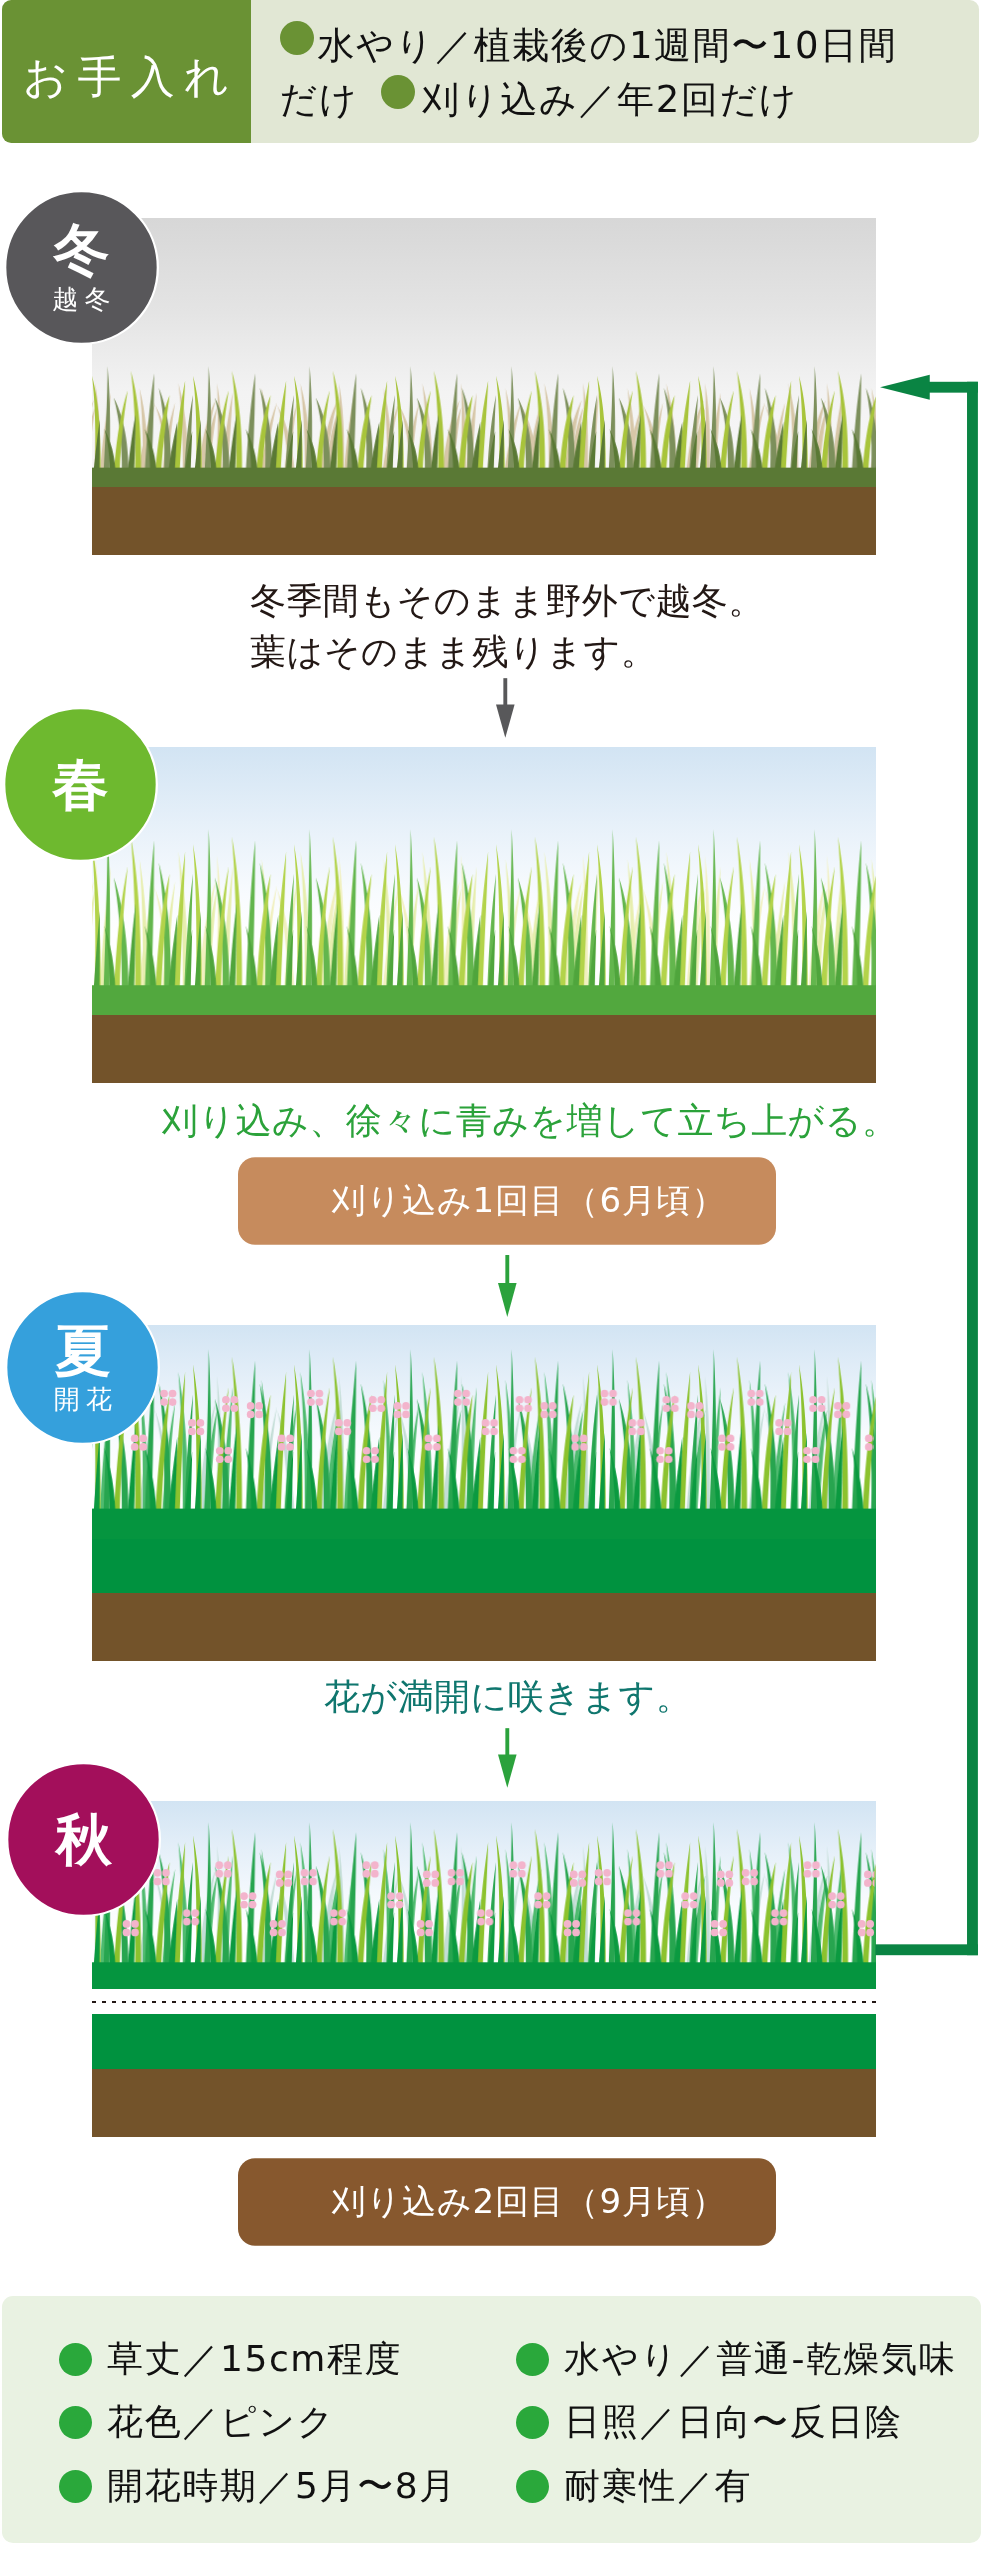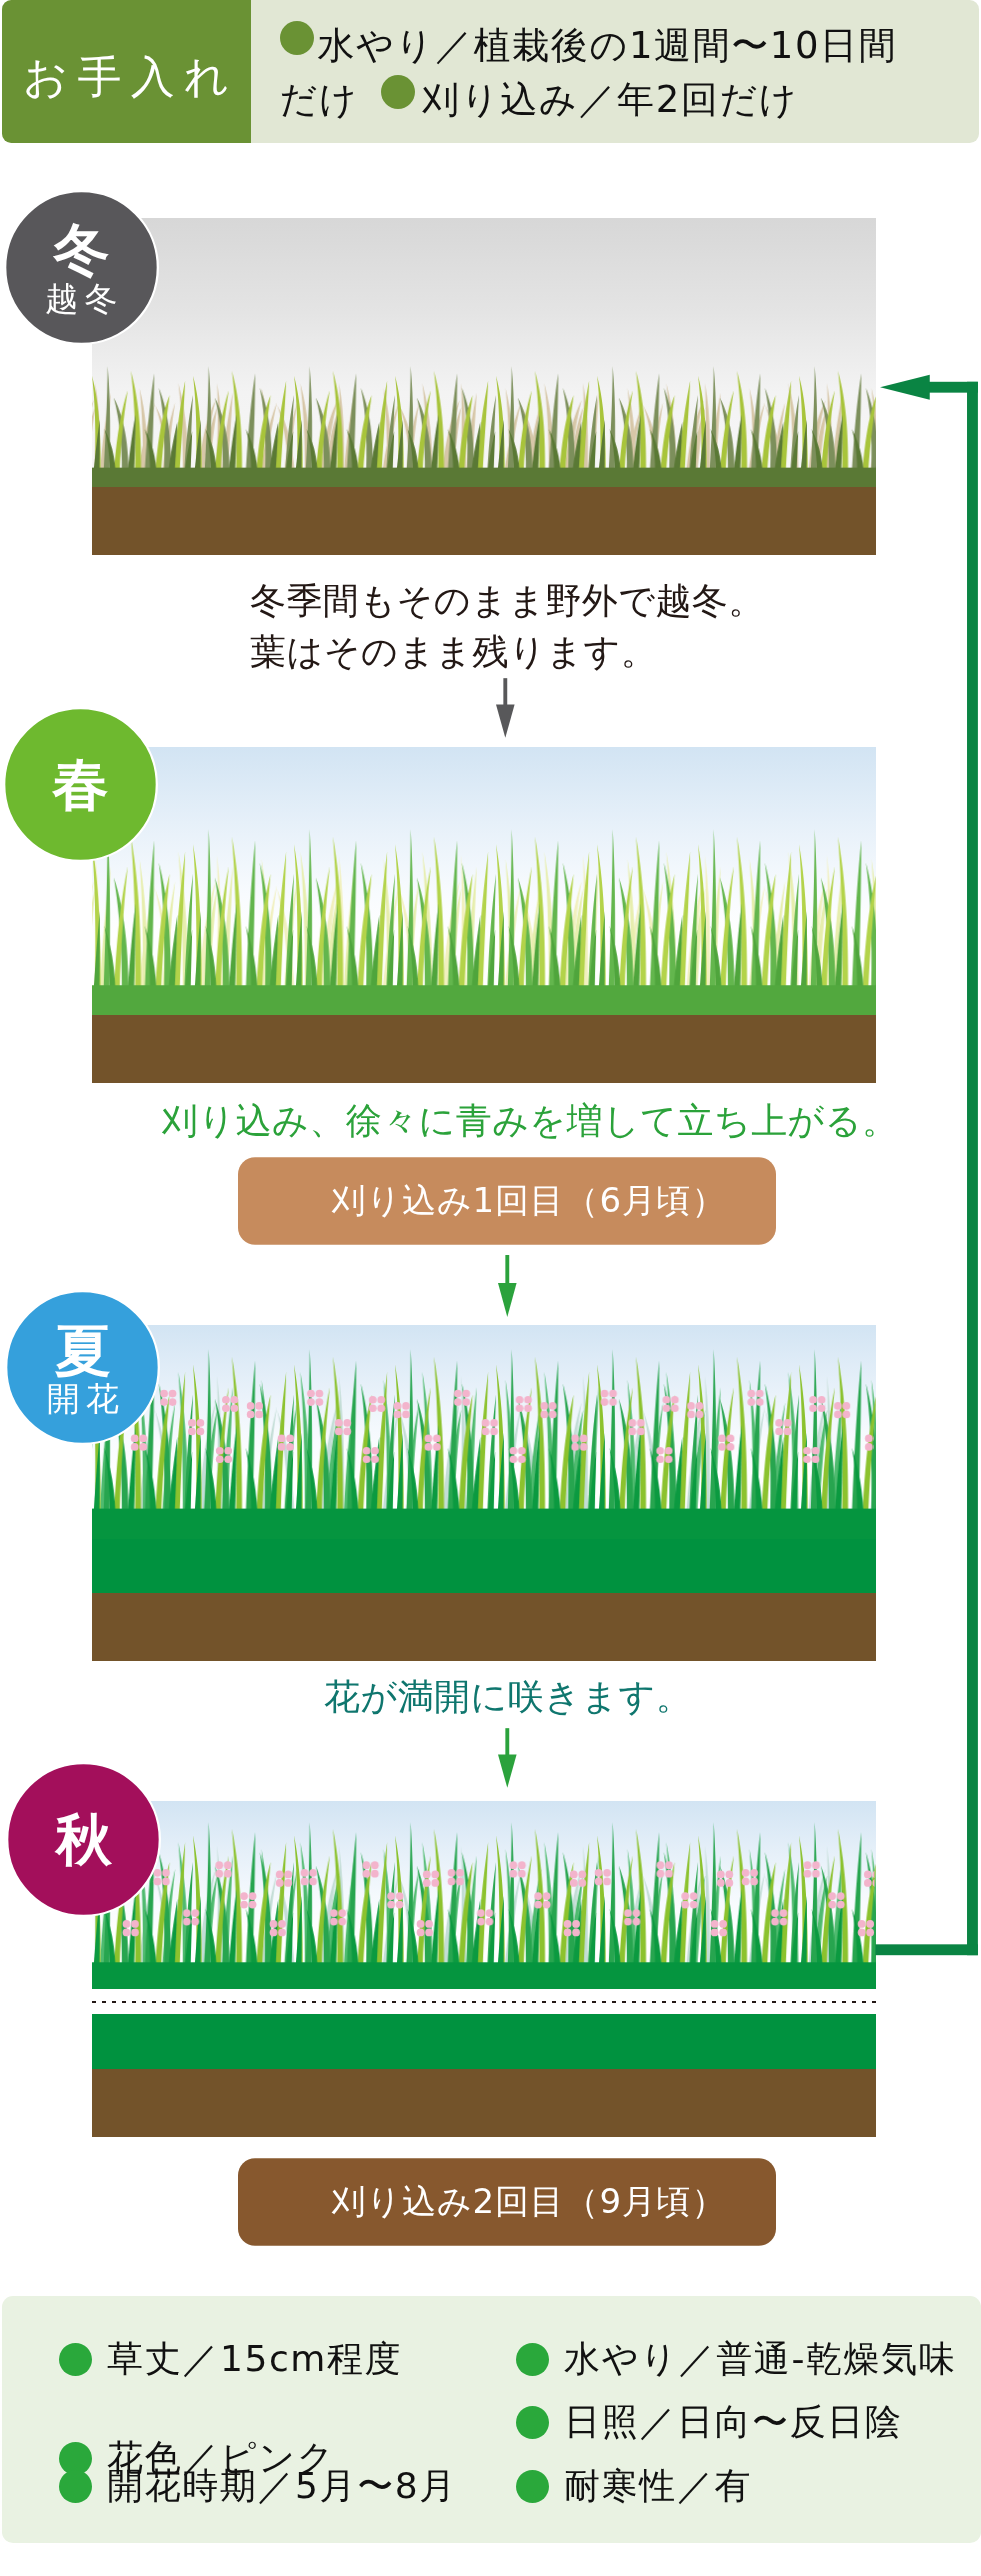--- a/index.html
+++ b/index.html
@@ -26,21 +26,21 @@
   .hdr-bullet.mid { margin-left: 22px; margin-right: 7.8px; }
 
   
   .badge { position: absolute; width: 155px; height: 155px; z-index: 5; }
   .badge svg { position: absolute; left: 0; top: 0; }
   .badge-text {
     position: absolute; inset: 0; display: flex; flex-direction: column;
     align-items: center; justify-content: center; color: #ffffff;
   }
   .b-main { font-size: 56px; line-height: 59px; font-weight: bold; }
-  .b-sub { font-size: 33px; line-height: 36px; letter-spacing: 6.2px; padding-left: 6.2px; margin-top: 1.6px; }
+  .b-sub { font-size: 26px; line-height: 36px; letter-spacing: 6.2px; padding-left: 6.2px; margin-top: 1.6px; }
   .b-sub:empty { display: none; }
 
   
   .panel { position: absolute; left: 92px; width: 784px; overflow: hidden; background: #ffffff; }
   .layer { position: absolute; left: 0; width: 784px; }
   .sky-gray { background: linear-gradient(180deg, #d7d7d7 0%, #e4e4e4 35%, #f3f3f3 65%, #f8f8f8 100%); }
   .sky-blue { background: linear-gradient(180deg, #d2e4f3 0%, #e6f0f9 28%, #f8fbfe 55%, #ffffff 70%); }
   .soil { background: #73532a; }
   .band-green { background: #00923f; }
   .dash-line {
@@ -309,21 +309,21 @@
     <rect x="7" y="2034" width="132" height="14" fill="#0a8443"></rect>
   </svg>
 
   <div class="info">
     <div class="info-item" style="left:57px;top:40px;">
       <svg class="info-bullet" viewBox="0 0 43 43">
           <circle cx="21.5" cy="21.5" r="21.5" fill="#2aa83b"></circle>
         </svg>
       <span>草丈／15cm程度</span>
     </div>
-    <div class="info-item" style="left:57px;top:103px;margin-top:36px;">
+    <div class="info-item" style="left:57px;top:103px;">
       <svg class="info-bullet" viewBox="0 0 43 43">
           <circle cx="21.5" cy="21.5" r="21.5" fill="#2aa83b"></circle>
         </svg>
       <span>花色／ピンク</span>
     </div>
     <div class="info-item" style="left:57px;top:167px;">
       <svg class="info-bullet" viewBox="0 0 43 43">
           <circle cx="21.5" cy="21.5" r="21.5" fill="#2aa83b"></circle>
         </svg>
       <span>開花時期／5月〜8月</span>

